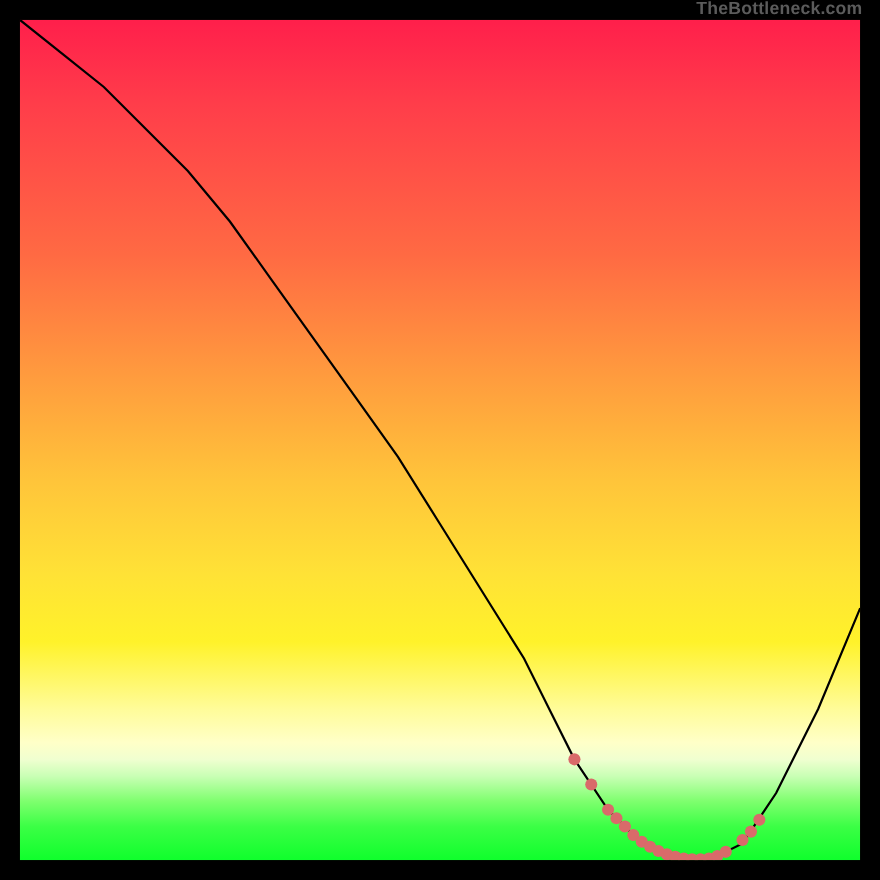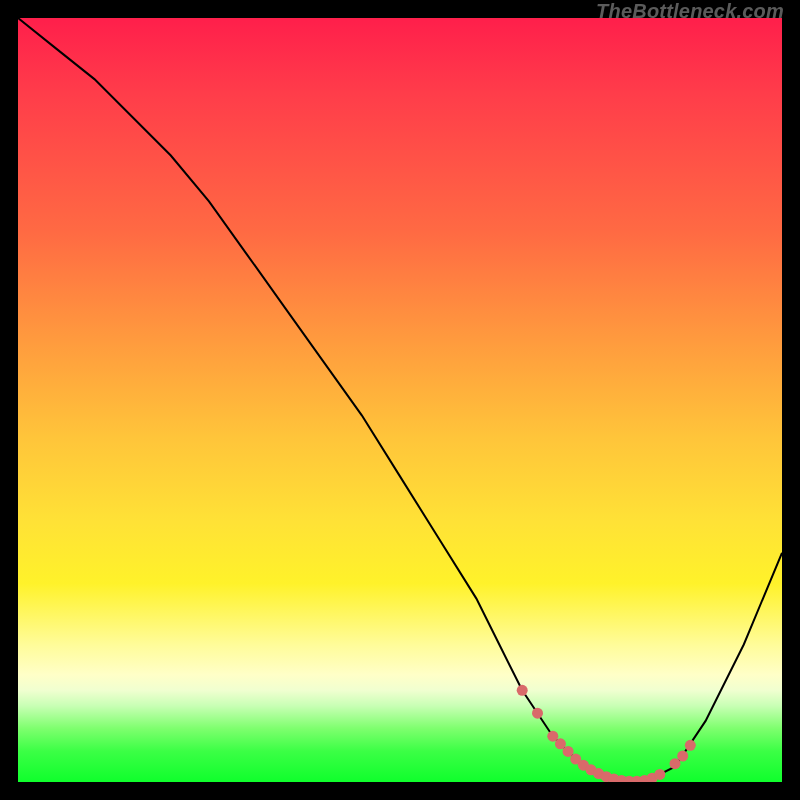--- a/index.html
+++ b/index.html
@@ -53,24 +53,23 @@
   }
   .dots {
     position: absolute;
     inset: 0;
   }
   .watermark {
     position: absolute;
     top: 0px;
     right: 16px;
     color: #5b5b5b;
-    font-size: 20px;
+    font-size: 16px;
     font-weight: 600;
     letter-spacing: 0.2px;
-    font-style: italic;
   }
 </style>
 </head>
 <body>
 <div class="frame">
 
   <div class="plot-area">
     <div class="gradient"></div>
 
     <svg class="curve" viewBox="0 0 764 764" preserveAspectRatio="none">

